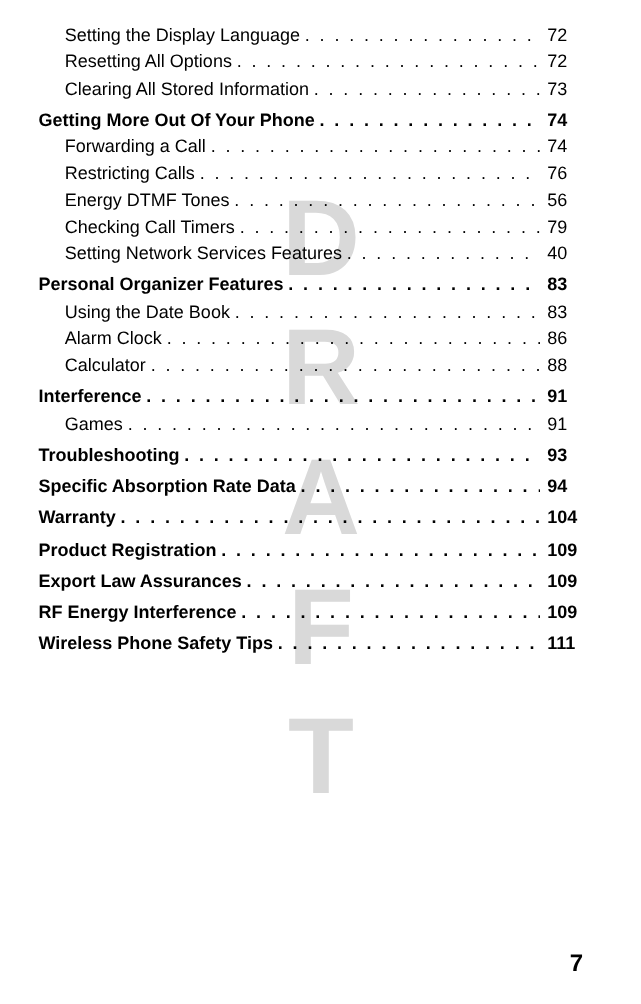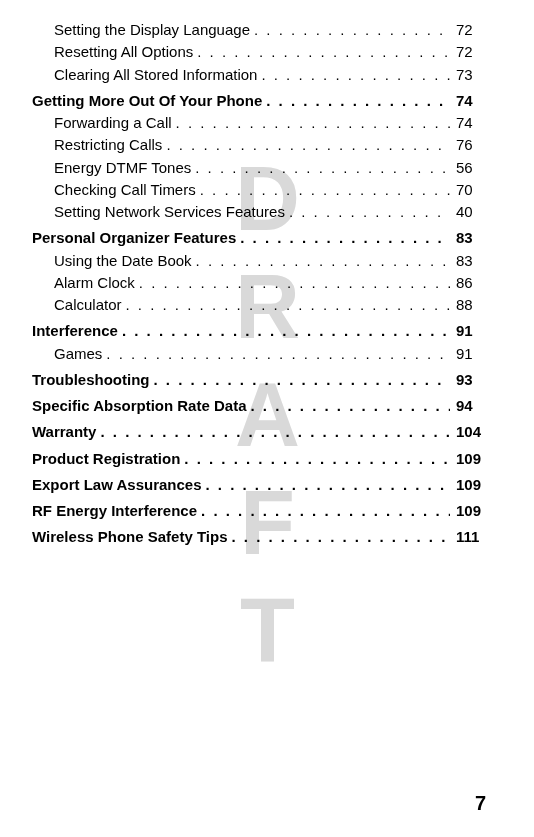--- a/index.html
+++ b/index.html
@@ -106,21 +106,21 @@
         <span class="pnum">76</span>
       </div>
       <div class="toc-row sub">
         <span class="toc-label">Energy DTMF Tones</span>
         <span class="dots"></span>
         <span class="pnum">56</span>
       </div>
       <div class="toc-row sub">
         <span class="toc-label">Checking Call Timers</span>
         <span class="dots"></span>
-        <span class="pnum">70</span>
+        <span class="pnum">79</span>
       </div>
       <div class="toc-row sub">
         <span class="toc-label">Setting Network Services Features</span>
         <span class="dots"></span>
         <span class="pnum">40</span>
       </div>
       <div class="toc-row chap">
         <span class="toc-label">Personal Organizer Features</span>
         <span class="dots"></span>
         <span class="pnum">83</span>

